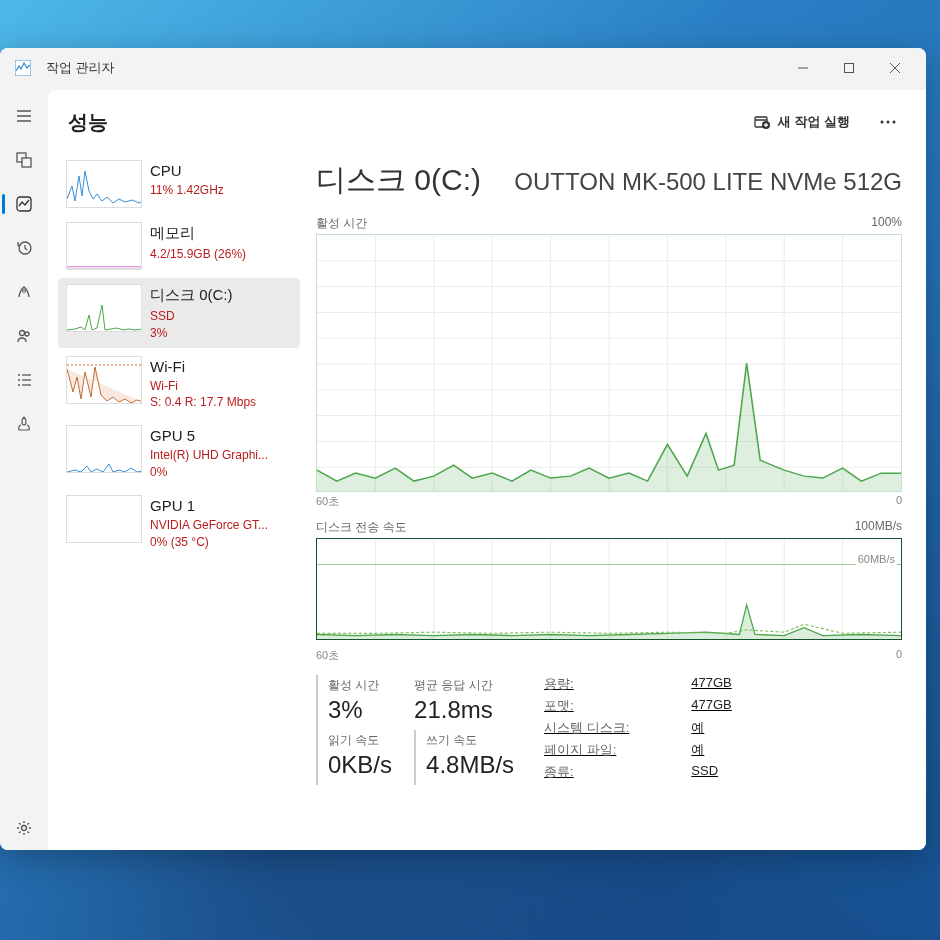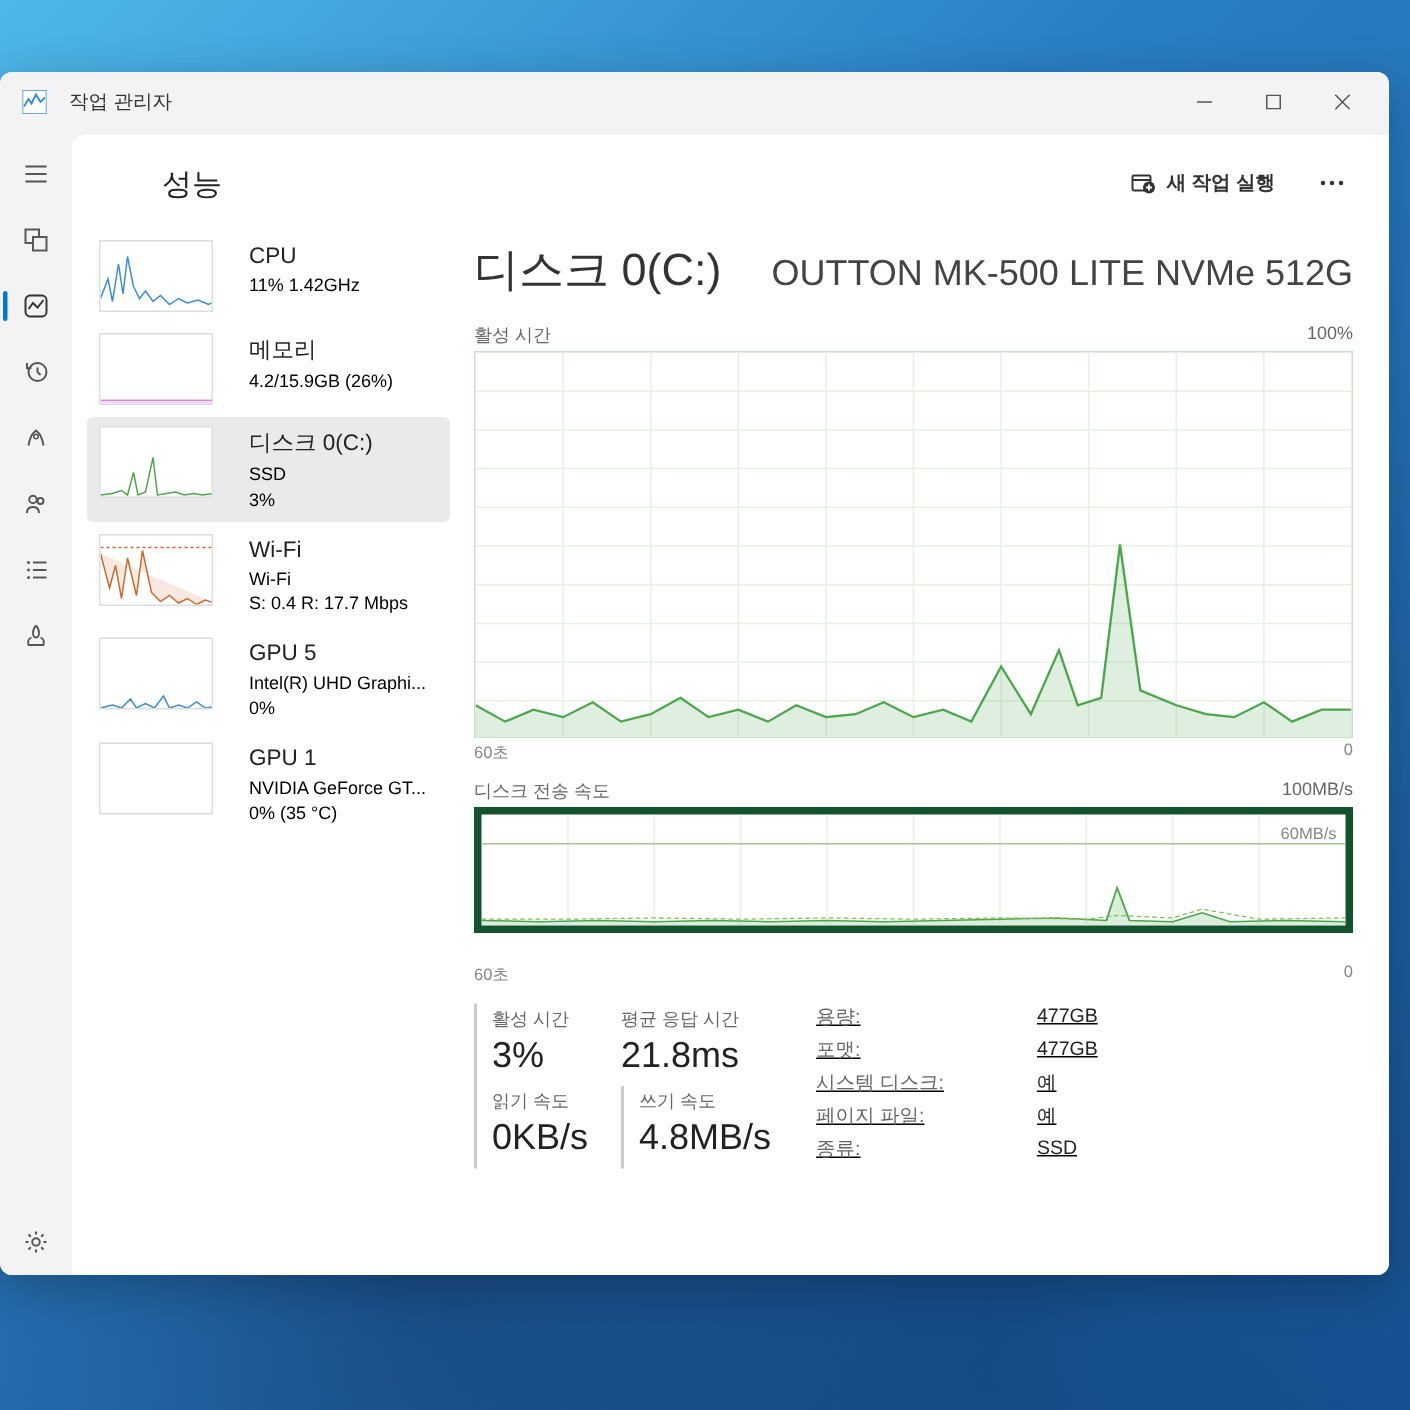--- a/index.html
+++ b/index.html
@@ -97,21 +97,21 @@
   margin-top: 2px;
   display: flex;
   flex-direction: column;
   overflow: hidden;
 }
 .header {
   display: flex;
   align-items: center;
   padding: 16px 20px 12px 20px;
 }
-.header-title { font-size: 20px; font-weight: 400; flex: 1; color: #222; margin-left: 40px; }
+.header-title { font-size: 20px; font-weight: 700; flex: 1; color: #222; }
 .header-btn {
   display: flex;
   align-items: center;
   gap: 8px;
   padding: 6px 12px;
   font-size: 13px;
   color: #333;
   cursor: pointer;
   border-radius: 4px;
   font-weight: bold;
@@ -131,39 +131,39 @@
   flex: 1;
   overflow: hidden;
 }
 .sidebar {
   width: 258px;
   padding: 4px 6px 6px 10px;
   overflow-y: auto;
 }
 .perf-item {
   display: flex;
-  gap: 24px;
+  gap: 8px;
   padding: 6px 8px;
   border-radius: 4px;
   cursor: pointer;
   margin-bottom: 2px;
 }
 .perf-item.selected { background: #eaeaea; }
 .perf-thumb {
   width: 76px;
   height: 48px;
   border: 1px solid #ddd;
   background: #fff;
   position: relative;
   overflow: hidden;
   flex-shrink: 0;
 }
 .perf-info { flex: 1; min-width: 0; padding-top: 2px; }
 .perf-name { font-size: 15px; color: #222; margin-bottom: 3px; }
-.perf-sub { font-size: 12px; color: #000000; line-height: 1.4; white-space: nowrap; overflow: hidden; text-overflow: ellipsis; }
+.perf-sub { font-size: 12px; color: #b91c1c; line-height: 1.4; white-space: nowrap; overflow: hidden; text-overflow: ellipsis; }
 .detail {
   flex: 1;
   padding: 10px 24px 0 10px;
   overflow: hidden;
 }
 .detail-header {
   display: flex;
   align-items: baseline;
   justify-content: space-between;
   margin-bottom: 14px;
@@ -185,24 +185,24 @@
   margin-bottom: 2px;
 }
 .chart-time {
   display: flex;
   justify-content: space-between;
   font-size: 11px;
   color: #888;
   margin-bottom: 10px;
 }
 .small-chart {
-  height: 84px;
-  border: 5px solid #14532d;
+  height: 102px;
+  border: 1px solid #14532d;
   position: relative;
-  margin-bottom: 20px;
+  margin-bottom: 8px;
 }
 .small-chart-60 {
   position: absolute;
   top: 25%;
   left: 0;
   right: 0;
   height: 1px;
   background: #a0c890;
 }
 .speed-label {

